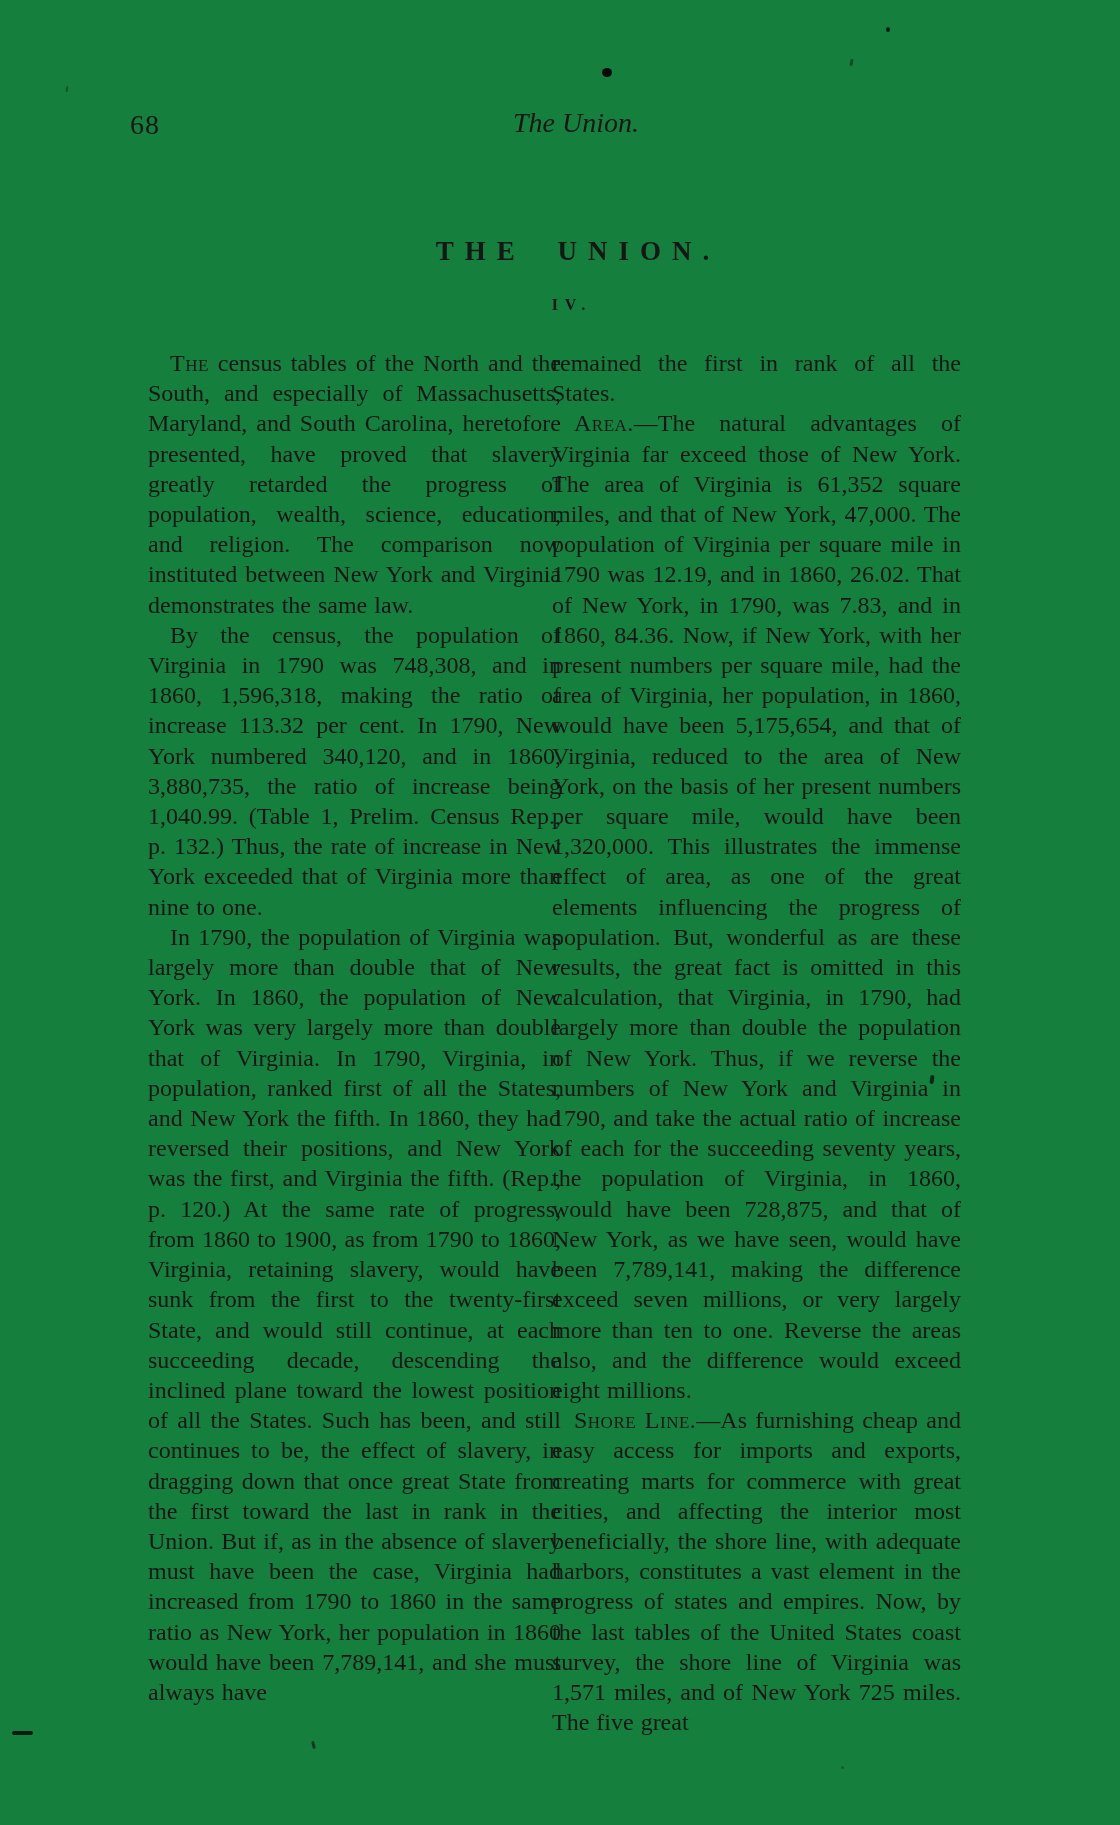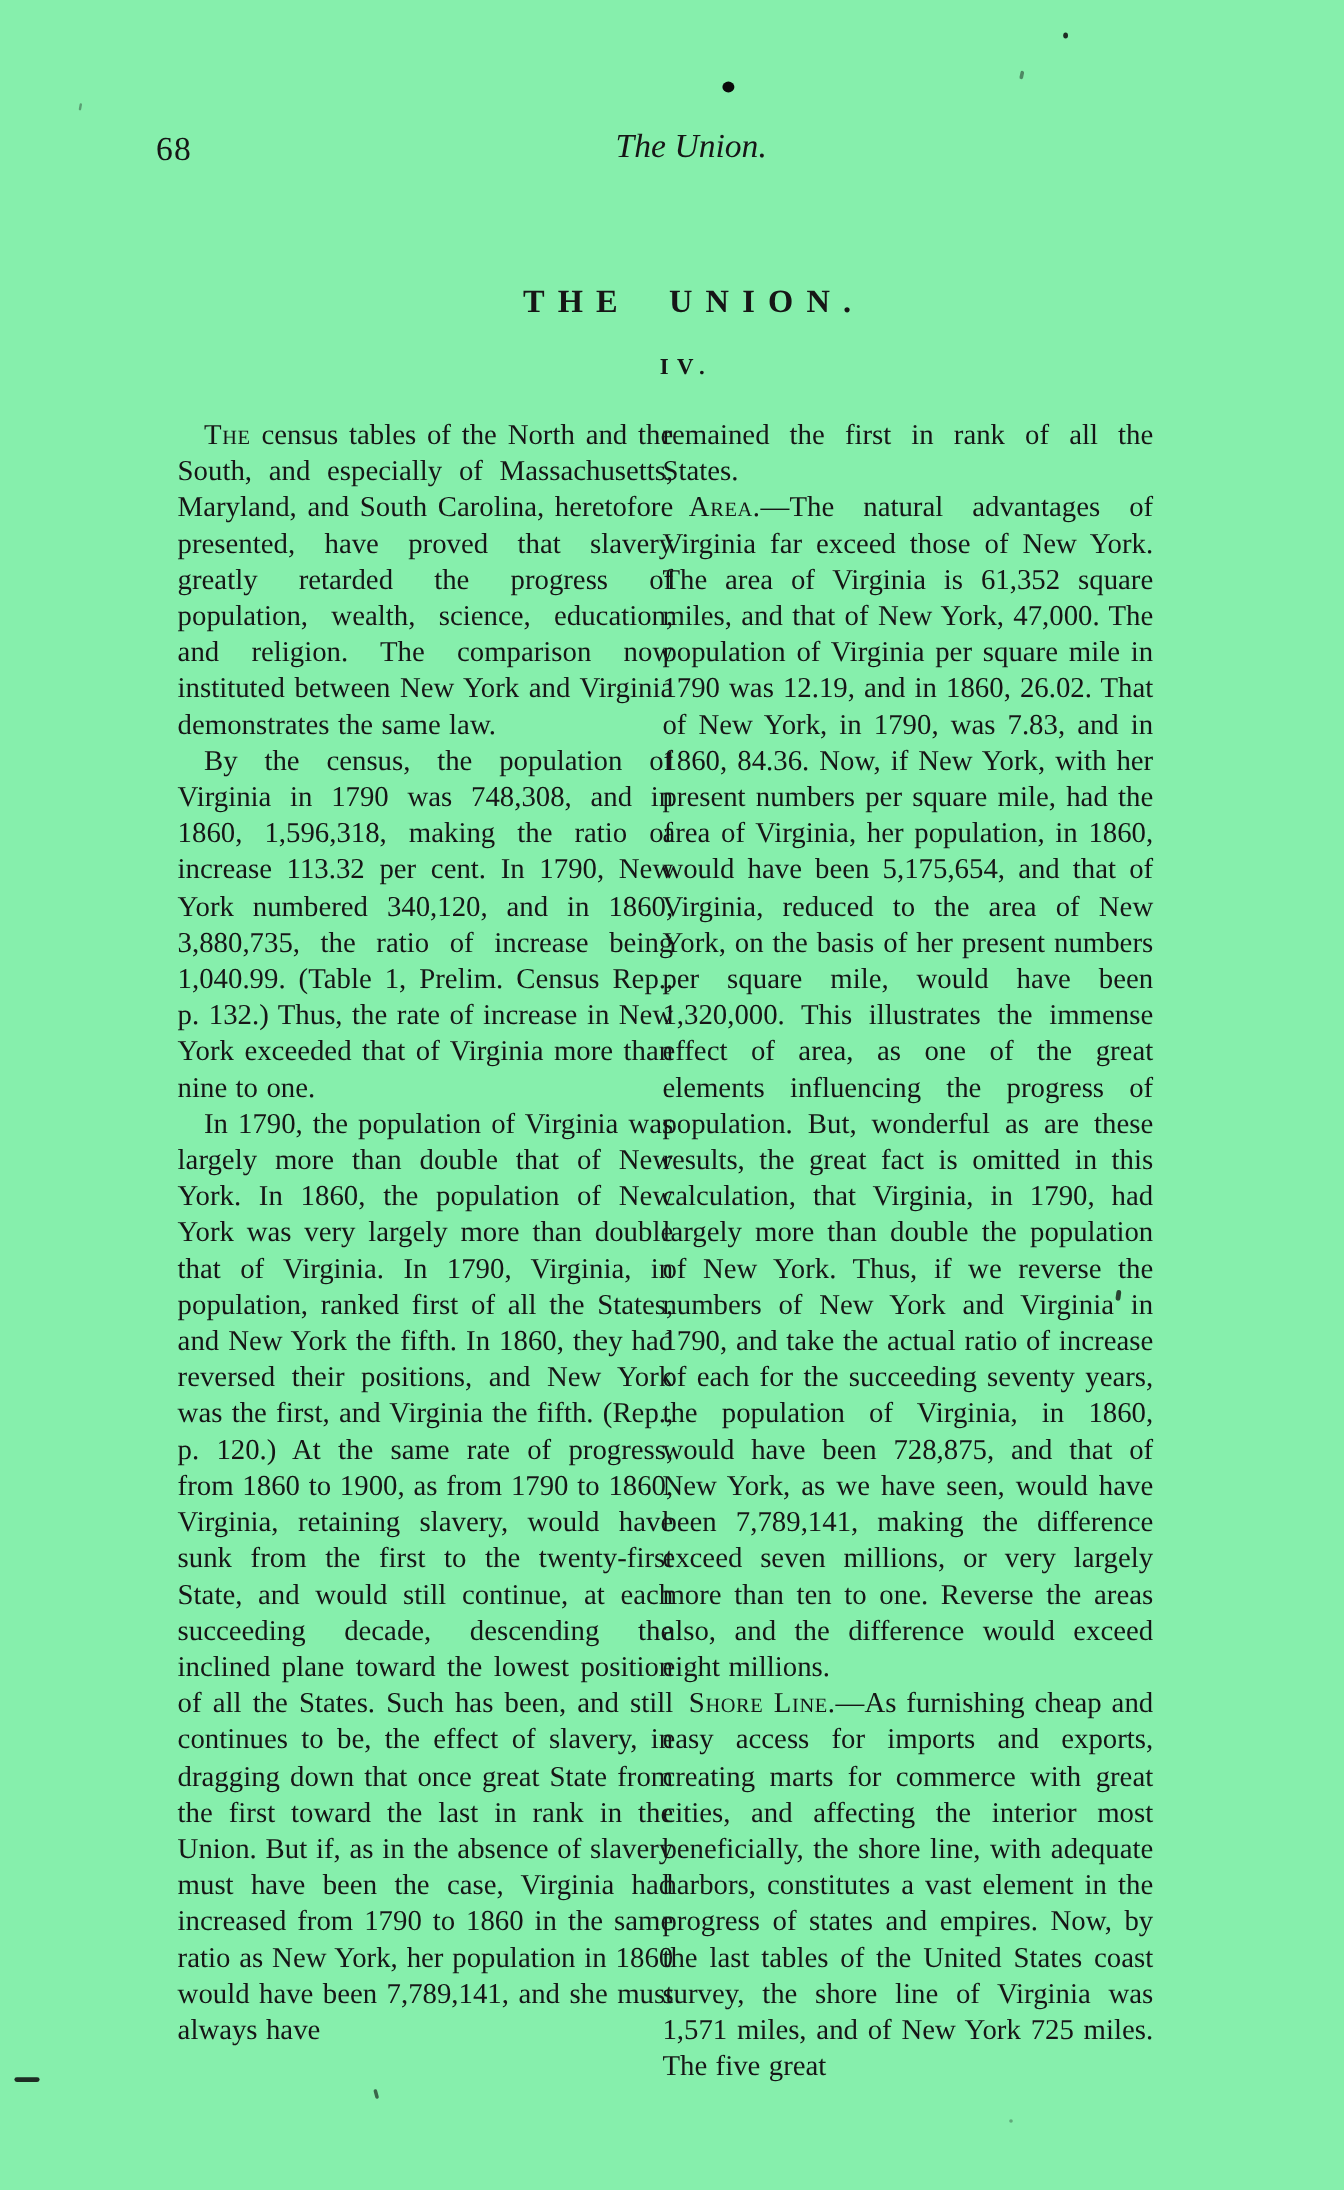--- a/index.html
+++ b/index.html
@@ -1,21 +1,21 @@
 <!DOCTYPE html>
 <html><head>
 <meta charset="utf-8">
 <style>
   html, body { margin: 0; padding: 0; background: #e8e8e6; }
   .page {
     position: relative;
     width: 1120px;
     height: 1825px;
     margin: 0 auto;
-    background: #86efac;
+    background: #15803d;
     overflow: hidden;
     color: #161616;
     font-family: "Liberation Serif", "DejaVu Serif", serif;
   }
   .page-number {
     position: absolute;
     left: 130px;
     top: 109px;
     font-size: 28px;
     letter-spacing: 1px;
@@ -38,21 +38,21 @@
     font-weight: bold;
     letter-spacing: 11px;
     word-spacing: 14px;
     white-space: nowrap;
   }
   .section-number {
     position: absolute;
     left: 572px;
     top: 296px;
     transform: translateX(-50%);
-    font-size: 19px;
+    font-size: 16px;
     font-weight: bold;
     letter-spacing: 7px;
     white-space: nowrap;
   }
   .column {
     position: absolute;
     top: 348px;
     font-size: 24px;
     line-height: 30.2px;
     text-align: justify;

